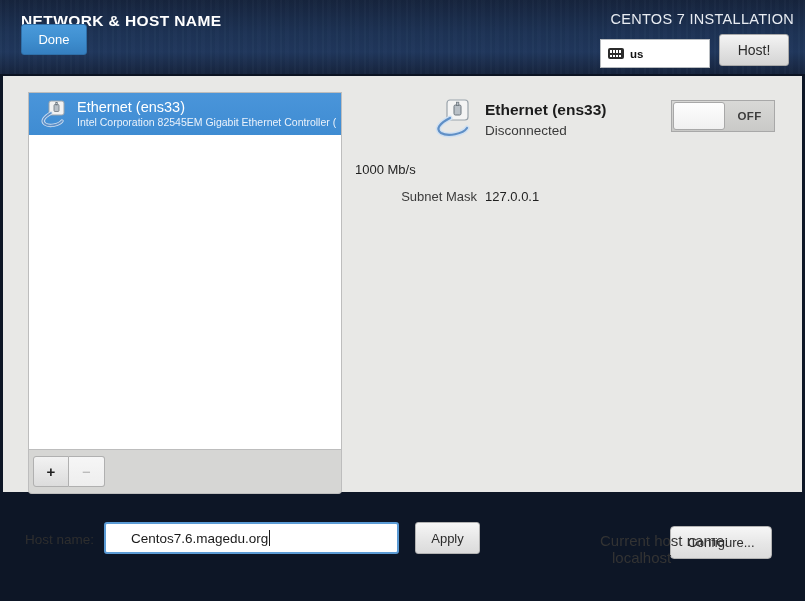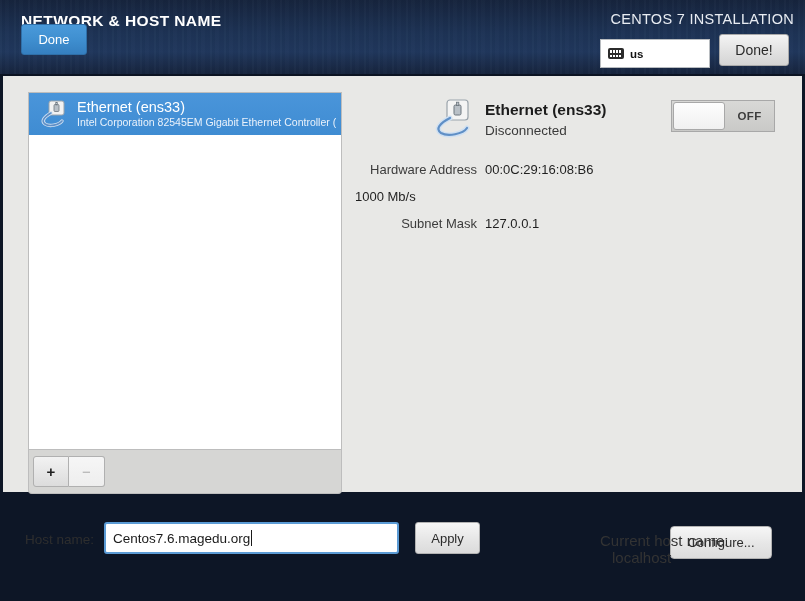--- a/index.html
+++ b/index.html
@@ -209,21 +209,21 @@
   .hostbar { position: absolute; left: 0; top: 442px; width: 799px; height: 50px; }
   .host-label {
     position: absolute; left: 22px; top: 14px;
     font-size: 13.5px; color: #2e2e2e;
   }
   .host-input {
     position: absolute; left: 101px; top: 4px;
     width: 295px; height: 32px;
     background: #ffffff;
     border: 2px solid #5b9bd5; border-radius: 3px;
-    display: flex; align-items: center; padding-left: 7px;
+    display: flex; align-items: center; padding-left: 25px;
     cursor: text;
   }
   .host-value { font-size: 13.5px; color: #1a1a1a; }
   .caret {
     display: inline-block; width: 1px; height: 16px;
     background: #1a1a1a; margin-left: 1px;
     vertical-align: middle;
   }
   .apply-btn {
     position: absolute; left: 412px; top: 4px;
@@ -248,21 +248,21 @@
   <div class="header">
     <div class="hdr-title">NETWORK &amp; HOST NAME</div>
     <div class="done-btn">Done</div>
     <div class="hdr-right">CENTOS 7 INSTALLATION</div>
 
     <div class="kbd-box">
       <span class="kbd-icon"></span>
       <span class="kbd-label">us</span>
     </div>
 
-    <div class="help-btn">Done!</div>
+    <div class="help-btn">Host!</div>
   </div>
 
   <div class="body">
 
     <div class="devlist-wrap">
       <div class="devlist">
         <div class="dev-item">
           <span class="dev-icon">
             <svg width="32" height="32" viewBox="0 0 32 32">
               <rect x="12" y="3" width="15" height="14" rx="2" fill="#f2f2f2" stroke="#9aa3ab" stroke-width="1"></rect>
@@ -303,24 +303,20 @@
         </span>
       </div>
 
       <div class="toggle">
         <span class="toggle-knob"></span>
         <span class="toggle-label">OFF</span>
       </div>
 
       <div class="det-rows">
         <div class="det-row">
-          <span class="det-label">Hardware Address</span>
-          <span class="det-value">00:0C:29:16:08:B6</span>
-        </div>
-        <div class="det-row">
           <span class="det-value">1000 Mb/s</span>
         </div>
         <div class="det-row">
           <span class="det-label">Subnet Mask</span>
           <span class="det-value">127.0.0.1</span>
         </div>
       </div>
 
       <div class="configure-btn">Configure...</div>
     </div>

